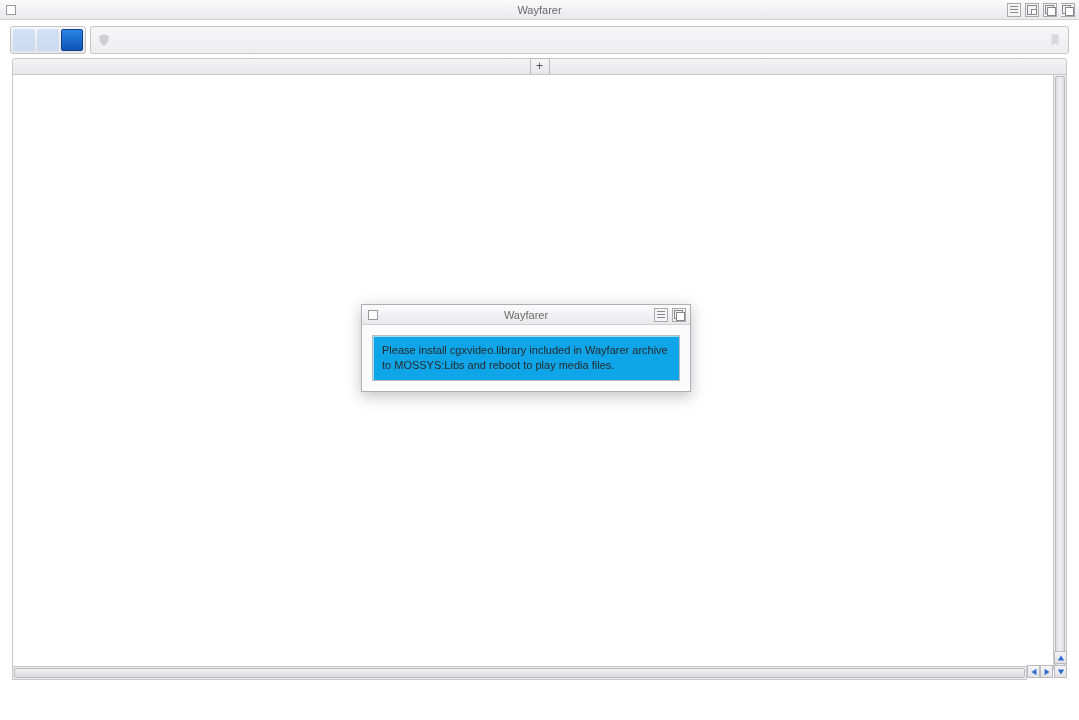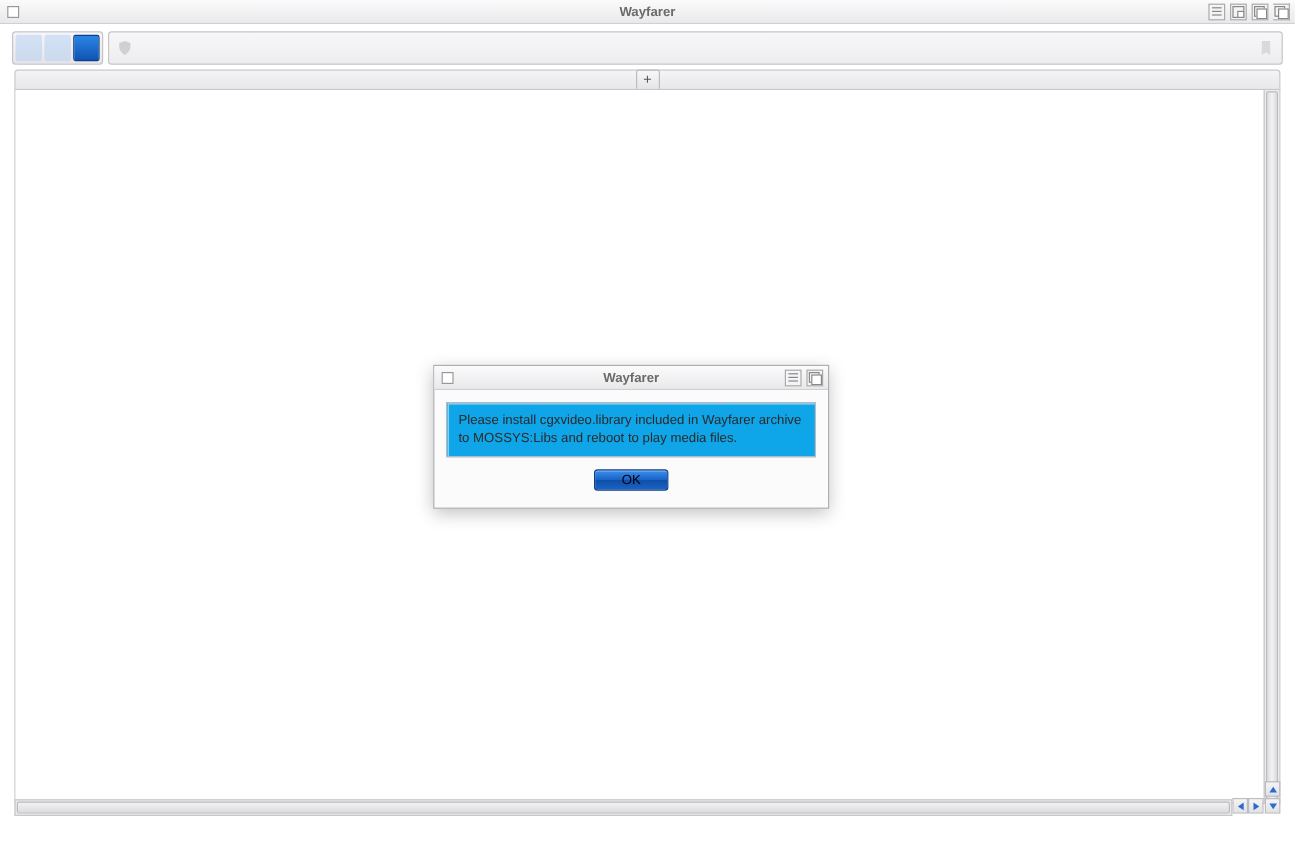--- a/index.html
+++ b/index.html
@@ -22,21 +22,20 @@
   
   .titlebar {
     height: 20px;
     background: linear-gradient(to bottom, #fbfbfc, #e9e9eb);
     border-bottom: 1px solid #d0d0d4;
     display: flex;
     align-items: center;
     font-size: 11px;
     color: #6a6a6a;
     position: relative;
-    font-weight: bold;
   }
   .titlebar .close-box {
     width: 10px; height: 10px;
     margin-left: 6px;
     border: 1px solid #999;
     background: #fff;
     cursor: pointer;
   }
   .titlebar .title-text {
     position: absolute;
@@ -354,17 +353,14 @@
   <div class="titlebar">
     <div class="close-box"></div>
     <div class="title-text">Wayfarer</div>
     <div class="right-icons">
       <div class="tb-icon menu-lines"></div>
       <div class="tb-icon depth"></div>
     </div>
   </div>
   <div class="dialog-body">
     <div class="dialog-msg-box">Please install cgxvideo.library included in Wayfarer archive to MOSSYS:Libs and reboot to play media files.</div>
-    <div class="dialog-btn-row">
-      <div class="ok-btn">OK</div>
-    </div>
   </div>
 </div>
 
 </body></html>

